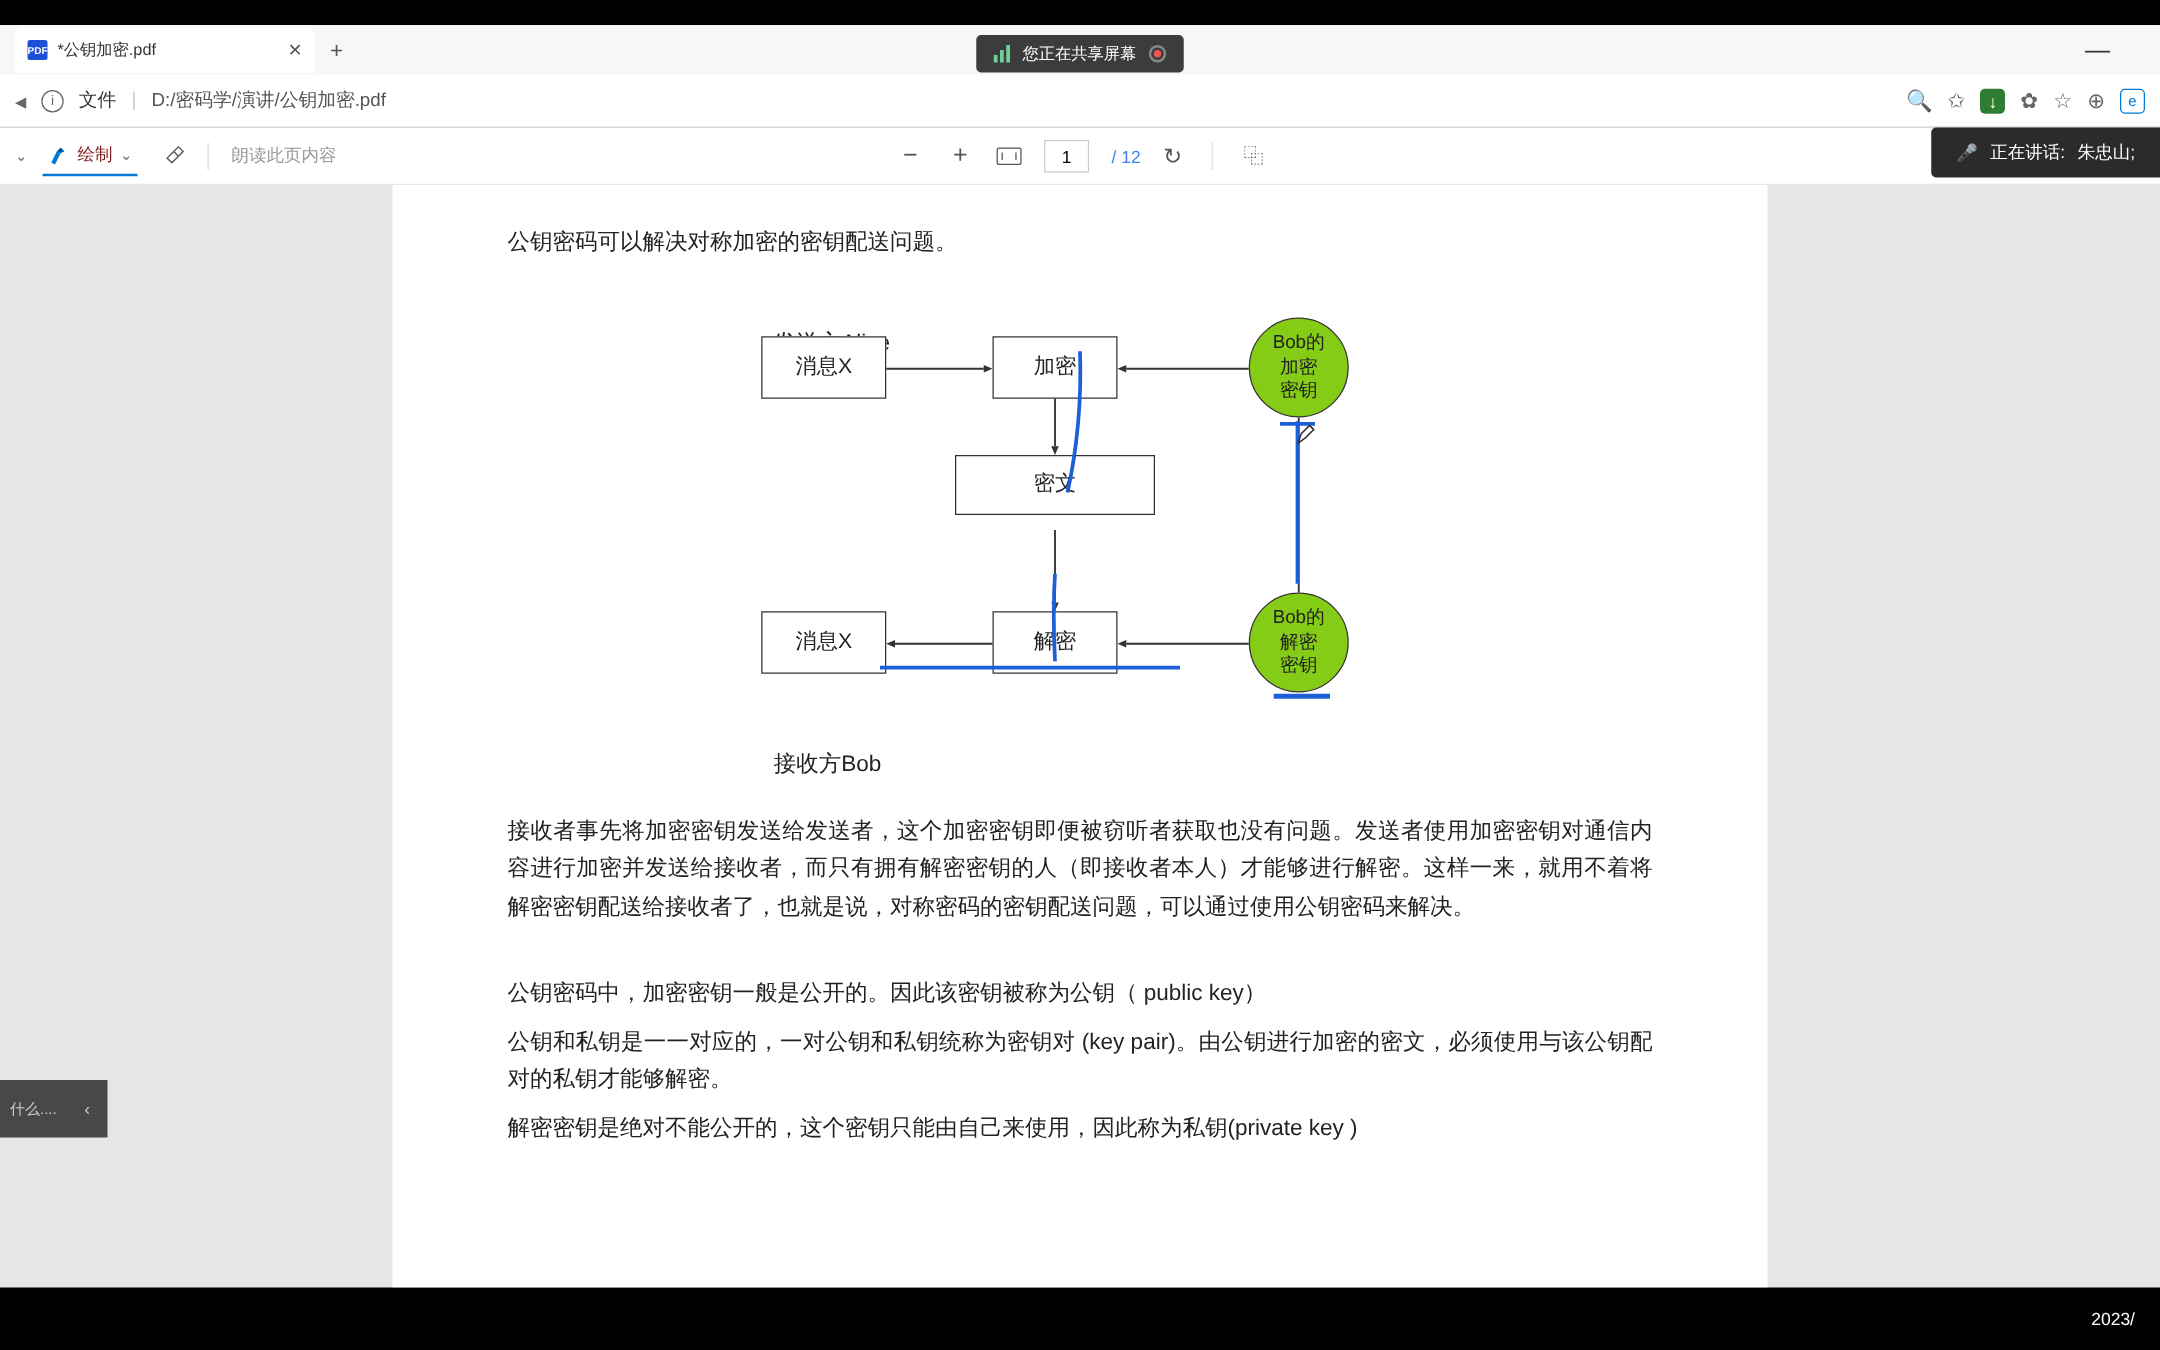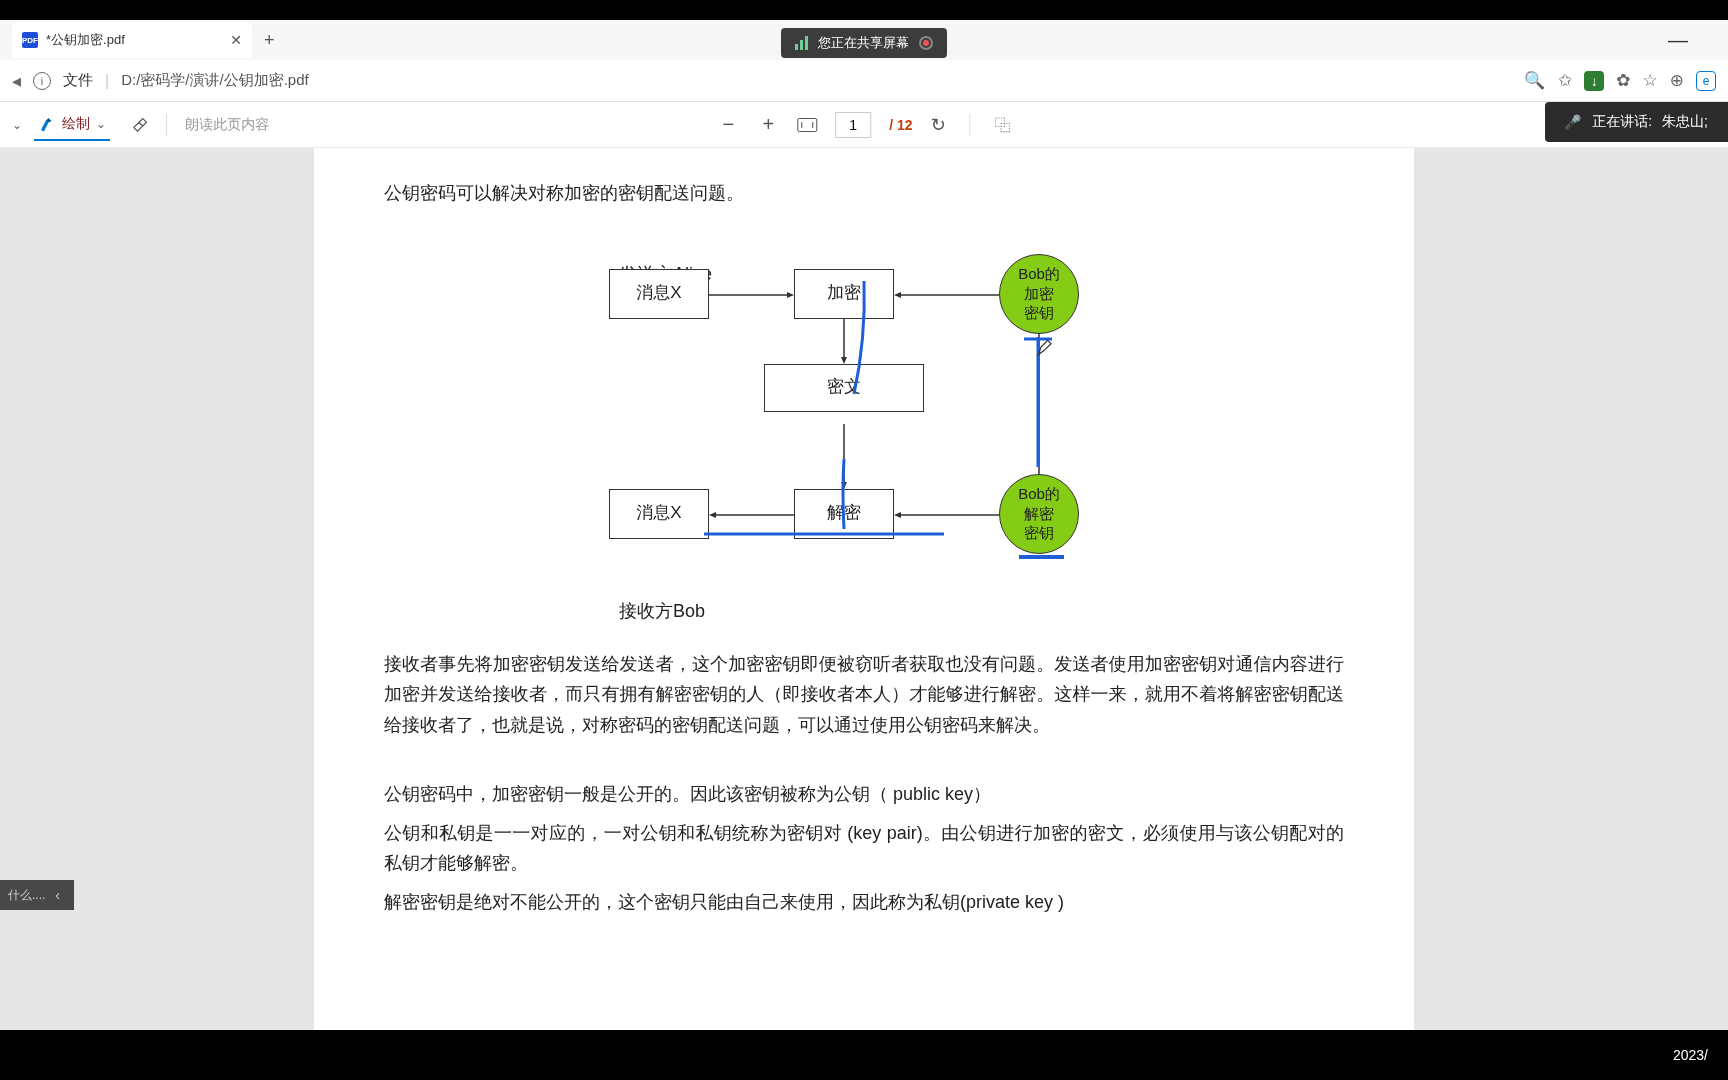--- a/index.html
+++ b/index.html
@@ -106,21 +106,21 @@
 .vdiv { width:1px; height:22px; background:#ddd; margin:0 6px; }
 .read-label { color:#999; font-size:14px; }
 .center-tools {
   position:absolute; left:50%; transform:translateX(-50%);
   display:flex; align-items:center; gap:18px;
 }
 .zoom-btn { color:#555; font-size:20px; cursor:pointer; width:22px; text-align:center;}
 .fit-icon { border:1.5px solid #555; width:20px; height:14px; border-radius:2px; position:relative;}
 .fit-icon::after{content:"";position:absolute;left:3px;right:3px;top:3px;bottom:3px;border-left:1.5px solid #555;border-right:1.5px solid #555;}
 .page-input { width:36px; height:26px; border:1px solid #ccc; text-align:center; font-size:14px;}
-.page-total { font-size:14px; color:#c2410c;font-weight:bold;}
+.page-total { font-size:14px; color:#3b82f6;}
 .rotate-icon { font-size:18px; color:#555; cursor:pointer;}
 .pageview-icon { font-size:16px; color:#555; cursor:pointer;}
 .speaking {
   position:absolute; right:0; top:0; height:40px;
   background:#2b2b2b; color:#fff;
   display:flex; align-items:center; gap:10px;
   padding: 0 20px; font-size:14px;
   border-radius:4px 0 0 4px;
 }
 .mic-icon { color:#6fcf97; }
@@ -128,21 +128,21 @@
 .content-area {
   background:#e6e6e6;
   height: calc(1080px - 20px - 40px - 42px - 46px - 50px);
   display:flex; justify-content:center;
   overflow:hidden;
   position:relative;
 }
 .page {
   width: 1100px;
   background:#fff;
-  padding: 30px 70px;
+  padding: 30px 92px;
   font-size:18px;
   line-height:1.7;
   color:#222;
   position:relative;
 }
 .para { margin-bottom: 8px; text-align:justify;}
 .diagram {
   margin: 30px auto 40px;
   width: 520px;
   height: 370px;
@@ -159,22 +159,22 @@
   font-size:15px; line-height:1.3;
 }
 .dlabel { position:absolute; font-size:18px;margin-top:25px; }
 .pen-cursor {
   position:absolute;
   width:20px; height:20px;
 }
 .sidebar-collapse {
   position:absolute; left:0; bottom:120px;
   background:#484848; color:#ccc;
-  height:30px; padding:0 14px 0 8px;
-  display:flex; align-items:center; gap:4px;
+  height:46px; padding:0 14px 0 8px;
+  display:flex; align-items:center; gap:16px;
   font-size:12px;
 }
 .sidebar-collapse .chev { font-size:14px; margin-left:6px;}
 .bottom-dock {
   height:50px; background:#000;
   display:flex; align-items:center; justify-content:flex-end;
   padding:0 20px; color:#fff; font-size:14px;
 }
 svg.arrow { position:absolute; overflow:visible; }
 </style>

